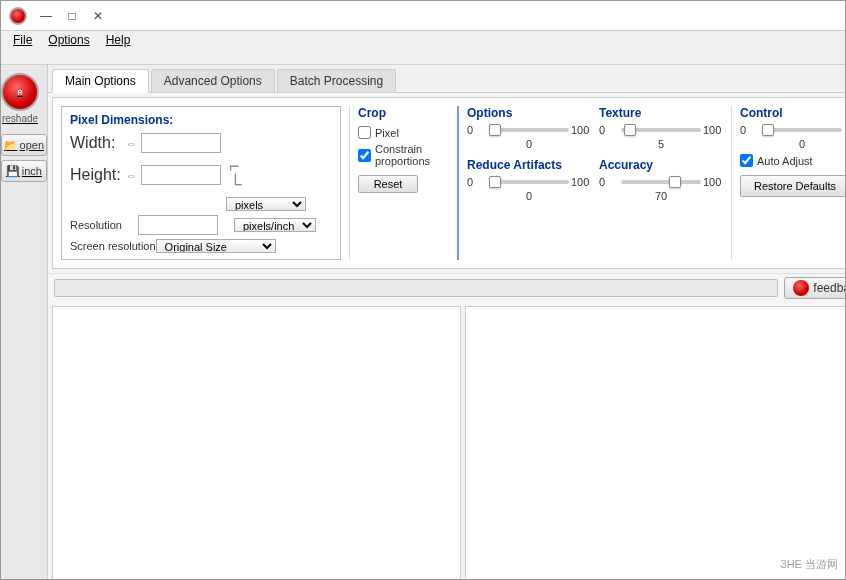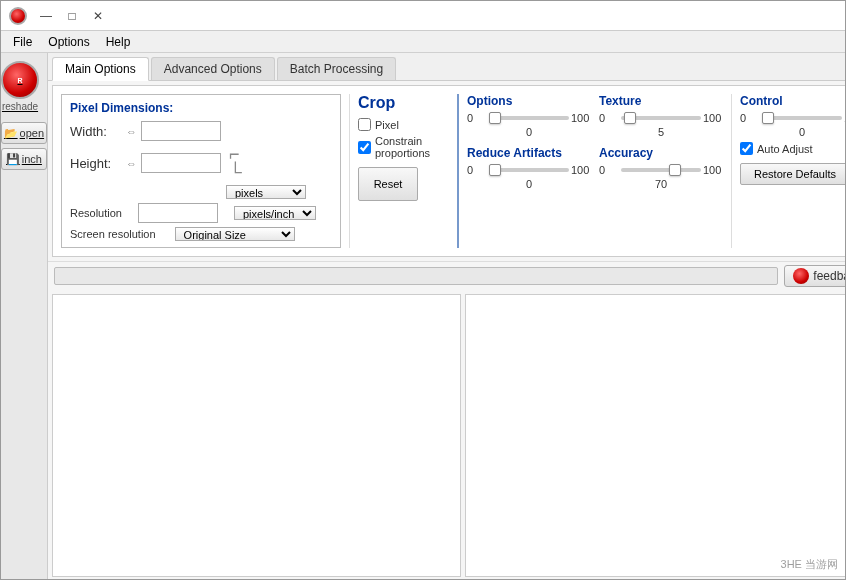--- a/index.html
+++ b/index.html
@@ -44,25 +44,26 @@
       cursor: pointer;
       font-size: 12px;
       color: #444;
       border: none;
       background: transparent;
     }
 
     
     #menubar {
       background: #f0f0f0;
-      height: 22px;
-      display: flex;
-      align-items: center;
+      height: 34px;
+      display: flex;
+      align-items: flex-start;
       padding: 0 4px;
       border-bottom: 1px solid #d0d0d0;
+      text-decoration: underline;
     }
     .menu-item {
       padding: 2px 8px;
       cursor: pointer;
       font-size: 12px;
       color: #000;
     }
 
     
     #main-content {
@@ -177,21 +178,21 @@
       color: #003399;
       margin-bottom: 6px;
     }
     .field-row {
       display: flex;
       align-items: center;
       margin-bottom: 4px;
       gap: 4px;
     }
     .field-label {
-      font-size: 13px;
+      font-size: 16px;
       color: #333;
       width: 52px;
     }
     .link-icon {
       font-size: 11px;
       color: #666;
     }
     .text-input {
       width: 80px;
       height: 20px;
@@ -215,47 +216,47 @@
       margin-top: 4px;
     }
     .res-label {
       font-size: 11px;
       color: #333;
       white-space: nowrap;
     }
     .screen-res-row {
       display: flex;
       align-items: center;
-      gap: 19px;
+      gap: 0;
       margin-top: 4px;
     }
 
     
     #crop-section {
       min-width: 100px;
       padding: 0 8px;
       border-left: 1px solid #ddd;
     }
     .crop-title {
-      font-size: 16px;
+      font-size: 12px;
       font-weight: bold;
       color: #003399;
       margin-bottom: 6px;
     }
     .checkbox-row {
       display: flex;
       align-items: center;
       gap: 4px;
       margin-bottom: 4px;
       font-size: 11px;
       color: #333;
     }
     .reset-btn {
       width: 60px;
-      height: 34px;
+      height: 18px;
       background: linear-gradient(to bottom, #f8f8f8, #e0e0e0);
       border: 1px solid #aaa;
       border-radius: 2px;
       font-size: 11px;
       cursor: pointer;
       margin-top: 4px;
     }
 
     
     #sliders-area {

